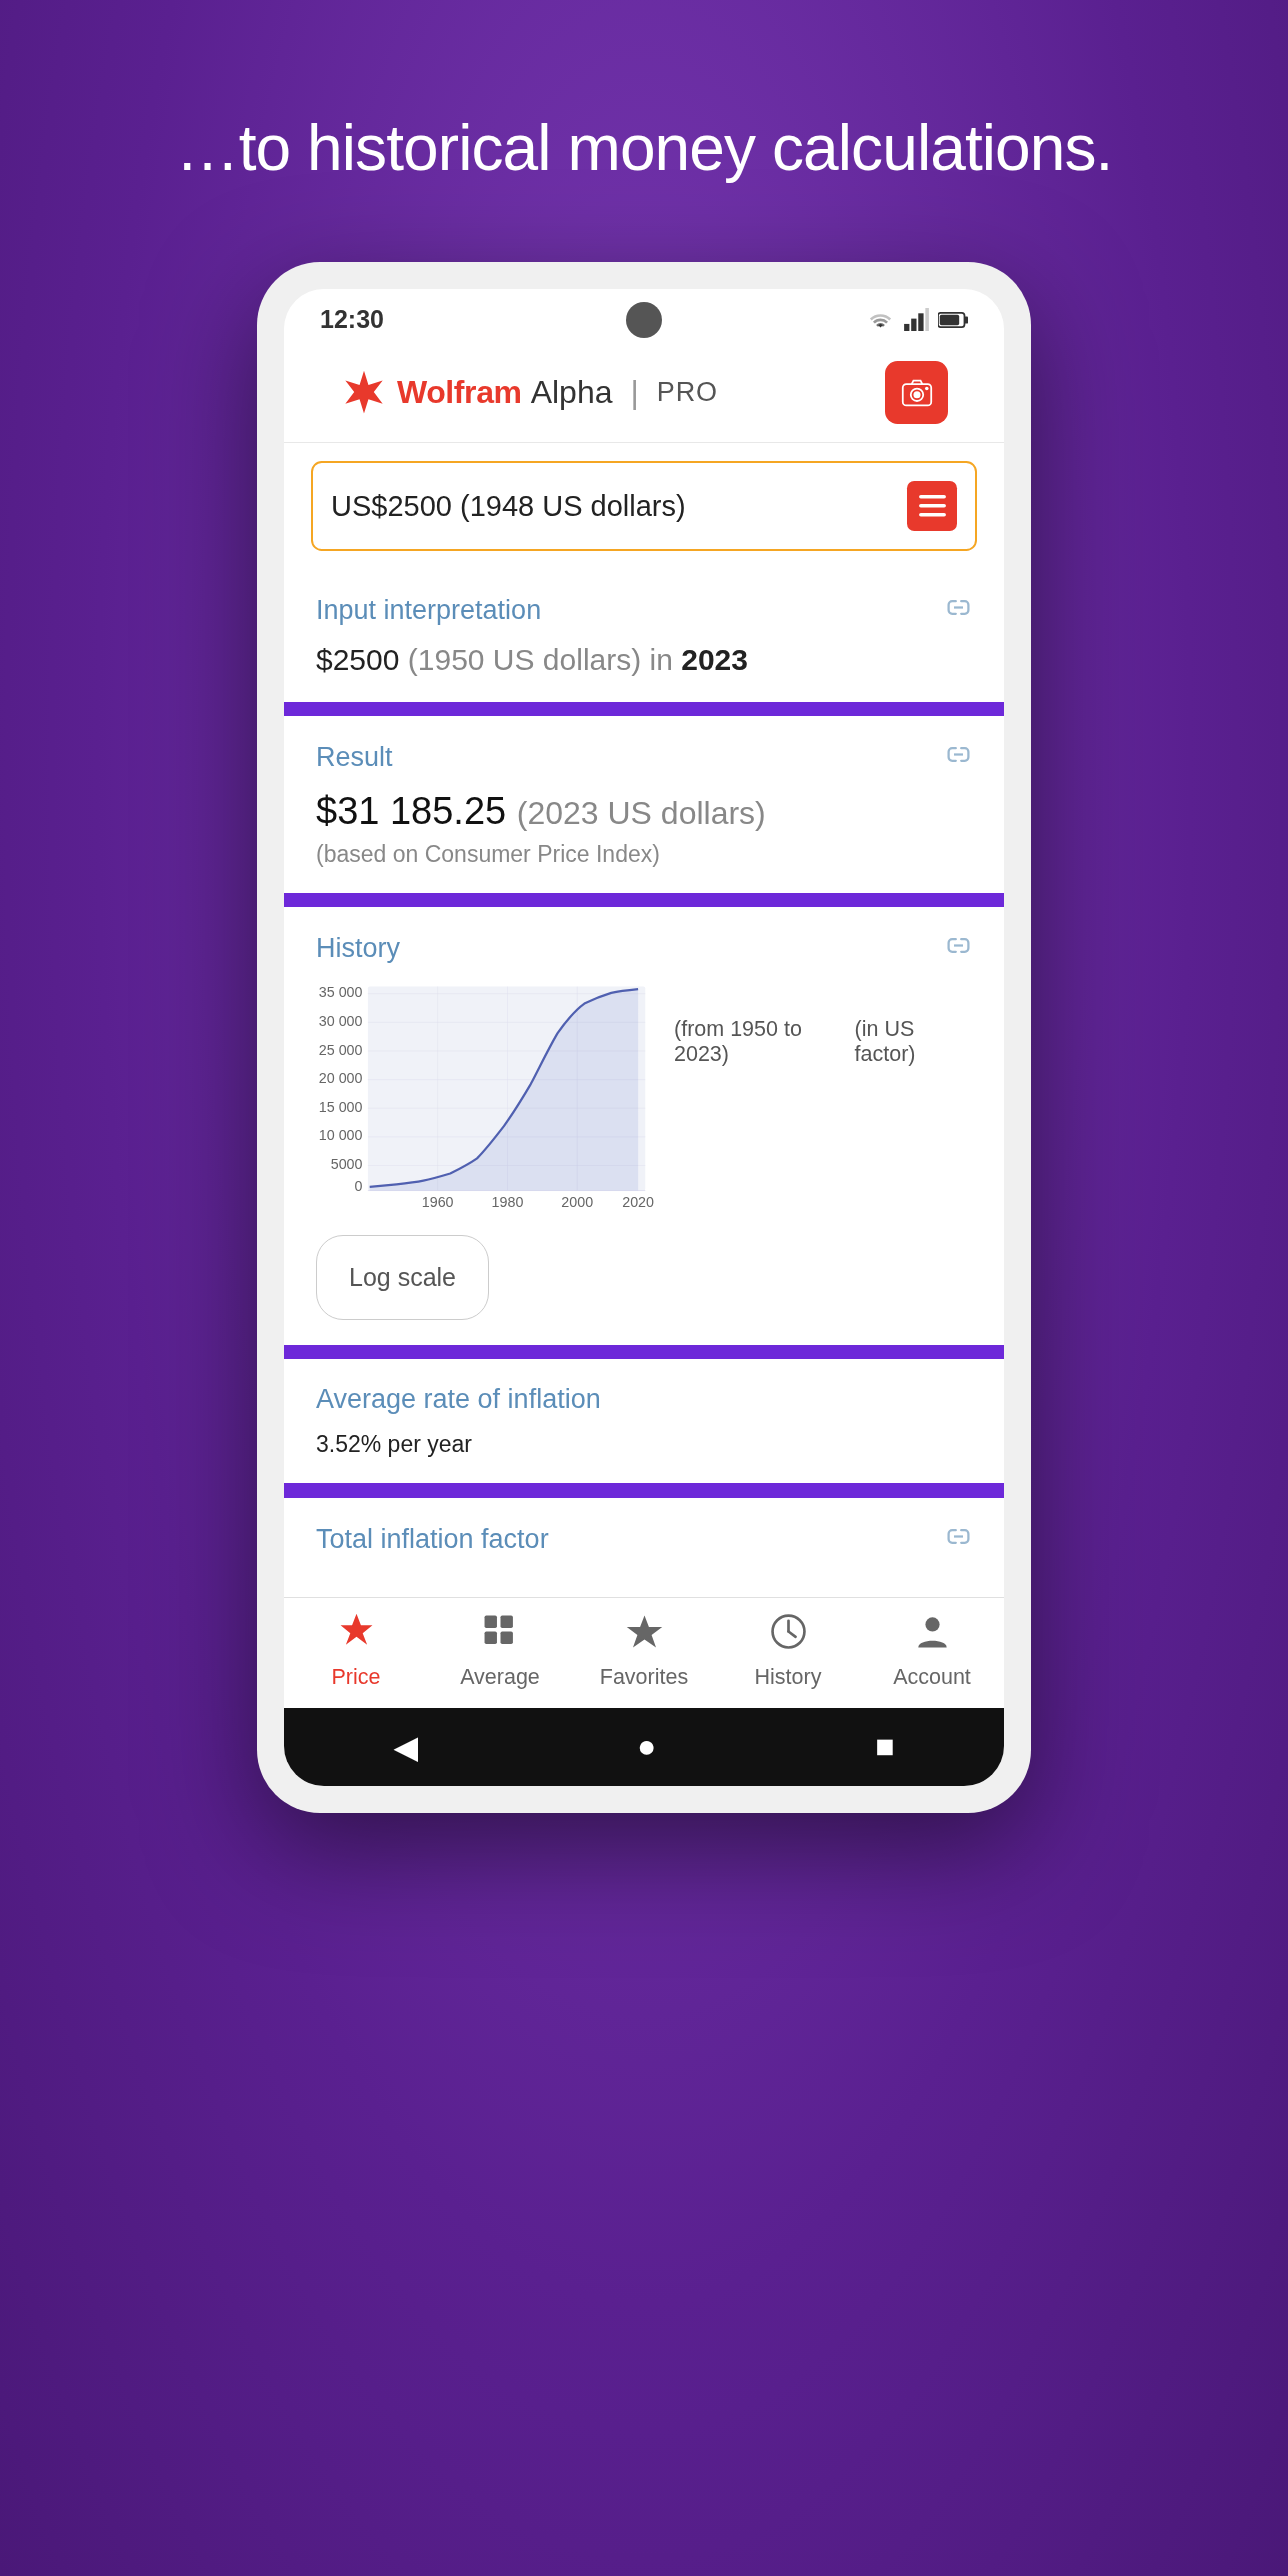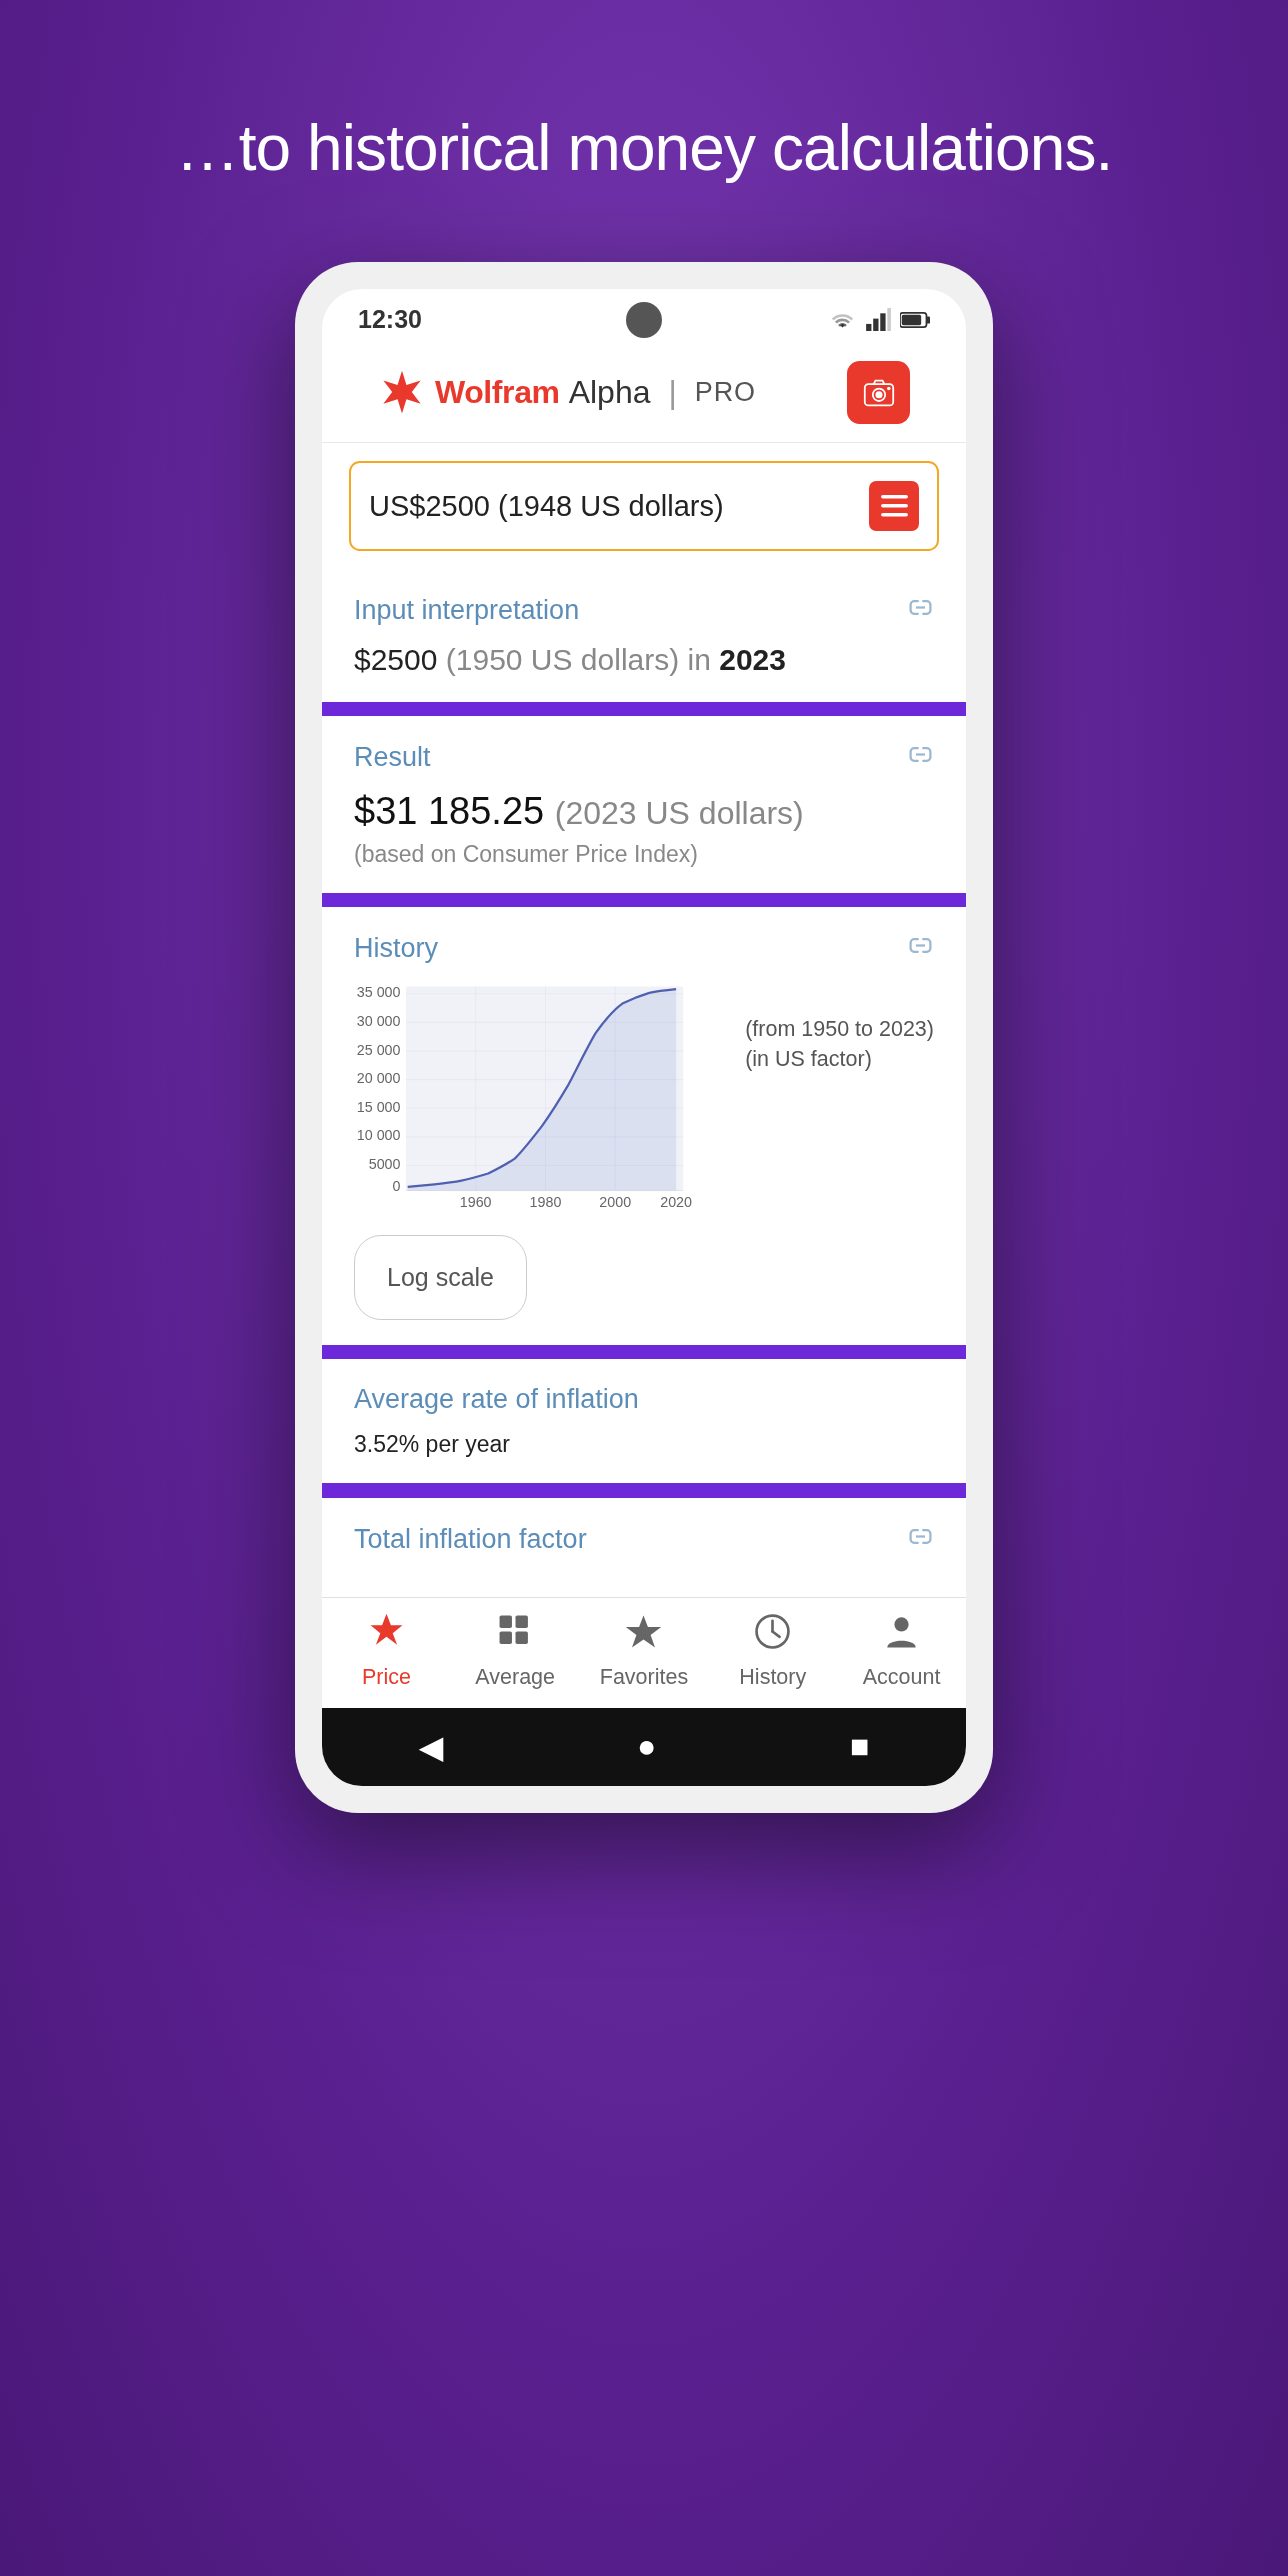--- a/index.html
+++ b/index.html
@@ -20,21 +20,21 @@
       font-size: 64px;
       font-weight: 300;
       text-align: center;
       margin-top: 107px;
       margin-bottom: 72px;
       line-height: 1.3;
       letter-spacing: -0.9px;
     }
 
     .phone-wrapper {
-      width: 698px;
+      width: 774px;
       background: #f0f0f0;
       border-radius: 63px;
       padding: 27px;
       box-shadow: 0 36px 107px rgba(0,0,0,0.5);
       position: relative;
     }
 
     .phone-screen {
       background: #f5f5f5;
       border-radius: 40px;
@@ -210,21 +210,21 @@
       display: flex;
       gap: 18px;
       align-items: flex-start;
       margin-top: 9px;
     }
     .chart-svg-wrap {
       flex: 1;
     }
     .chart-labels-right {
       display: flex;
-      flex-direction: column;
+      flex-direction: row;
       justify-content: center;
       padding-top: 36px;
       gap: 5.4px;
     }
     .chart-label-text {
       font-size: 21.5px;
       color: #555;
     }
 
     

